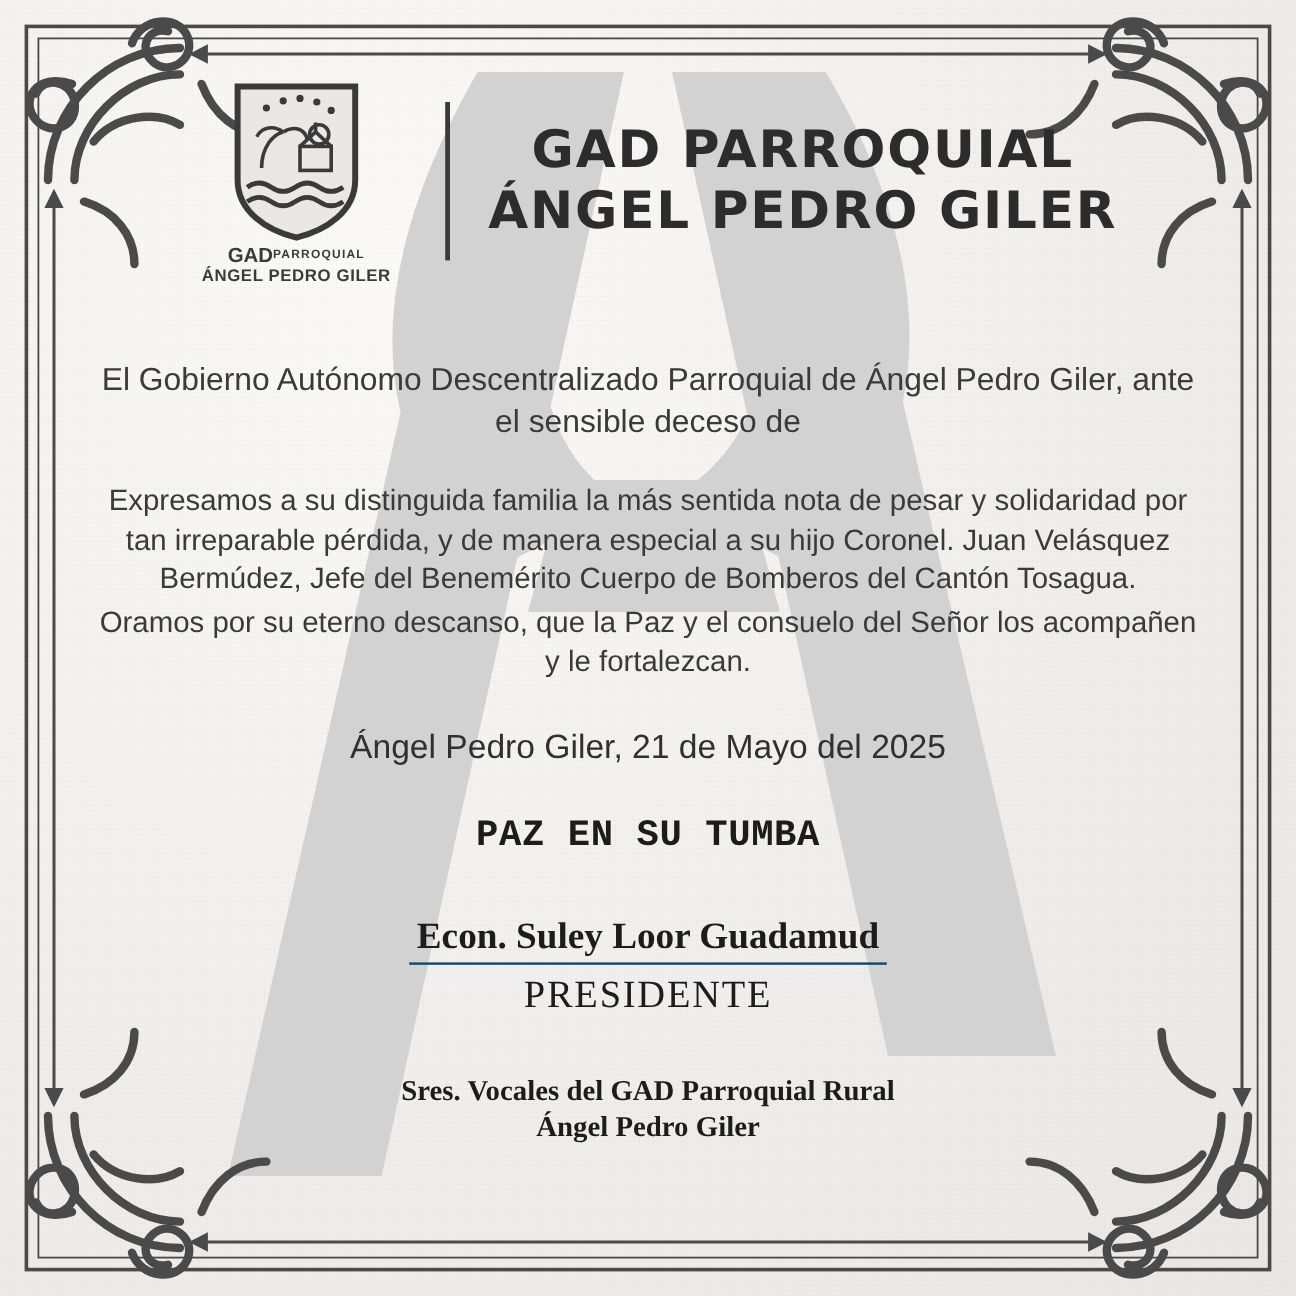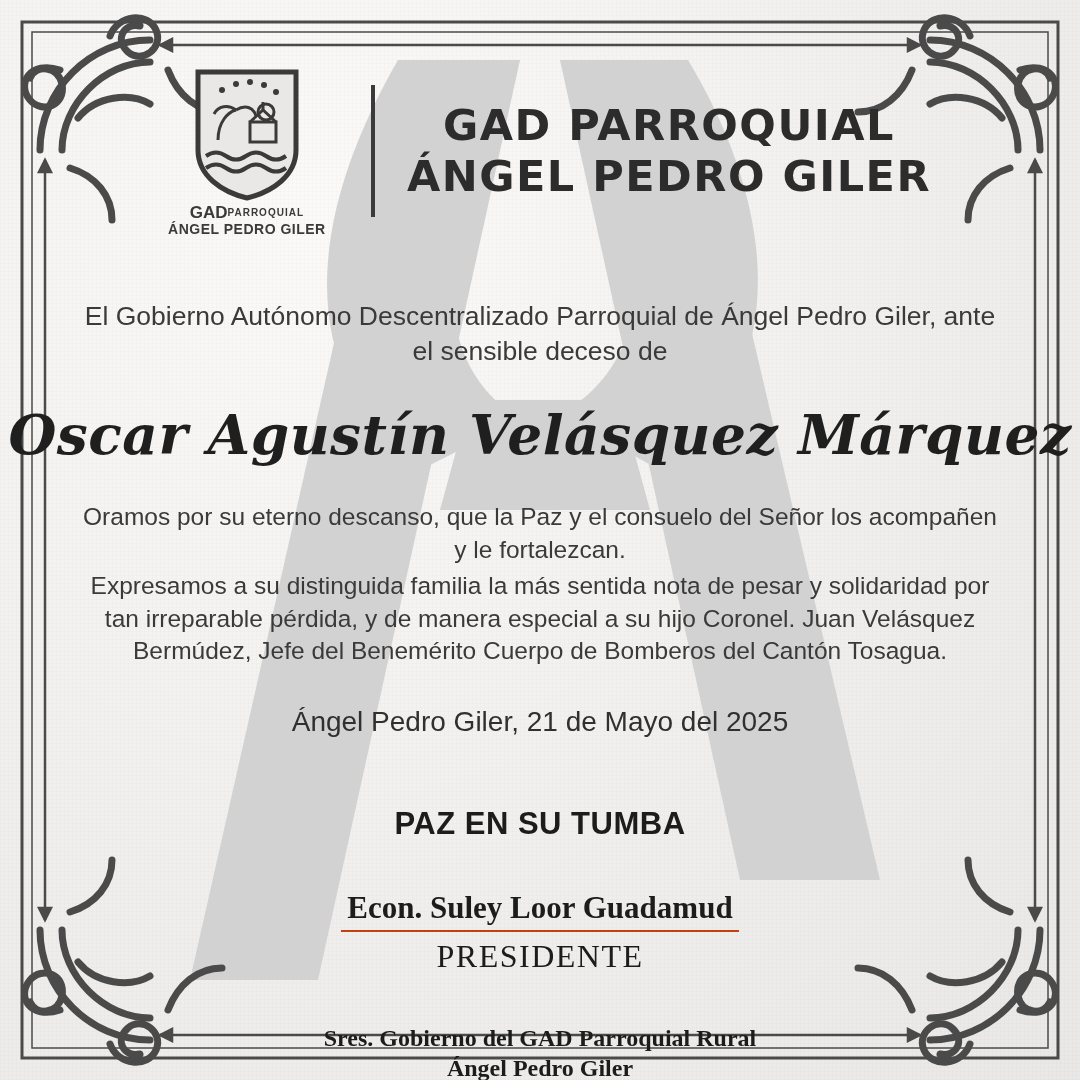--- a/index.html
+++ b/index.html
@@ -138,41 +138,41 @@
   .body-text p + p { margin-top: 4px; }
 
   .place-date {
     margin-top: 38px;
     font-size: 28px;
     color: #303030;
     text-align: right;
   }
 
   .peace-line {
-    margin-top: 68px;
-    font-family: Liberation Sans, sans-serif;
+    margin-top: 40px;
+    font-family: Liberation Mono, monospace;
     font-weight: bold;
     font-size: 31px;
     letter-spacing: 0.5px;
     color: #1c1c1c;
   }
 
   .signature {
     margin-top: 48px;
     display: flex;
     flex-direction: column;
     align-items: center;
   }
   .signature-name {
     font-family: "Liberation Serif", serif;
     font-weight: bold;
     font-size: 31px;
     color: #1c1c1c;
     padding: 0 6px 4px 6px;
-    border-bottom: 2px solid #c2410c;
+    border-bottom: 2px solid #0c4a6e;
   }
   .signature-role {
     font-family: "Liberation Serif", serif;
     font-size: 32px;
     letter-spacing: 1.5px;
     color: #1c1c1c;
     margin-top: 6px;
   }
 
   .footer {
@@ -279,35 +279,34 @@
       <div class="header-divider"></div>
 
       <div class="org-title">
         <div>GAD PARROQUIAL</div>
         <div>ÁNGEL PEDRO GILER</div>
       </div>
     </div>
 
     <div class="intro">El Gobierno Autónomo Descentralizado Parroquial de Ángel Pedro Giler, ante el sensible deceso de</div>
 
-    <div class="deceased-name">Oscar Agustín Velásquez Márquez</div>
 
     <div class="body-text">
+      <p>Expresamos a su distinguida familia la más sentida nota de pesar y solidaridad por tan irreparable pérdida, y de manera especial a su hijo Coronel. Juan Velásquez Bermúdez, Jefe del Benemérito Cuerpo de Bomberos del Cantón Tosagua.</p>
       <p>Oramos por su eterno descanso, que la Paz y el consuelo del Señor los acompañen y le fortalezcan.</p>
-      <p>Expresamos a su distinguida familia la más sentida nota de pesar y solidaridad por tan irreparable pérdida, y de manera especial a su hijo Coronel. Juan Velásquez Bermúdez, Jefe del Benemérito Cuerpo de Bomberos del Cantón Tosagua.</p>
     </div>
 
     <div class="place-date">Ángel Pedro Giler, 21 de Mayo del 2025</div>
 
     <div class="peace-line">PAZ EN SU TUMBA</div>
 
     <div class="signature">
       <div class="signature-name">Econ. Suley Loor Guadamud</div>
       <div class="signature-role">PRESIDENTE</div>
     </div>
 
     <div class="footer">
-      <div>Sres. Gobierno del GAD Parroquial Rural</div>
+      <div>Sres. Vocales del GAD Parroquial Rural</div>
       <div>Ángel Pedro Giler</div>
     </div>
 
   </div>
 </div>
 
 </body></html>

